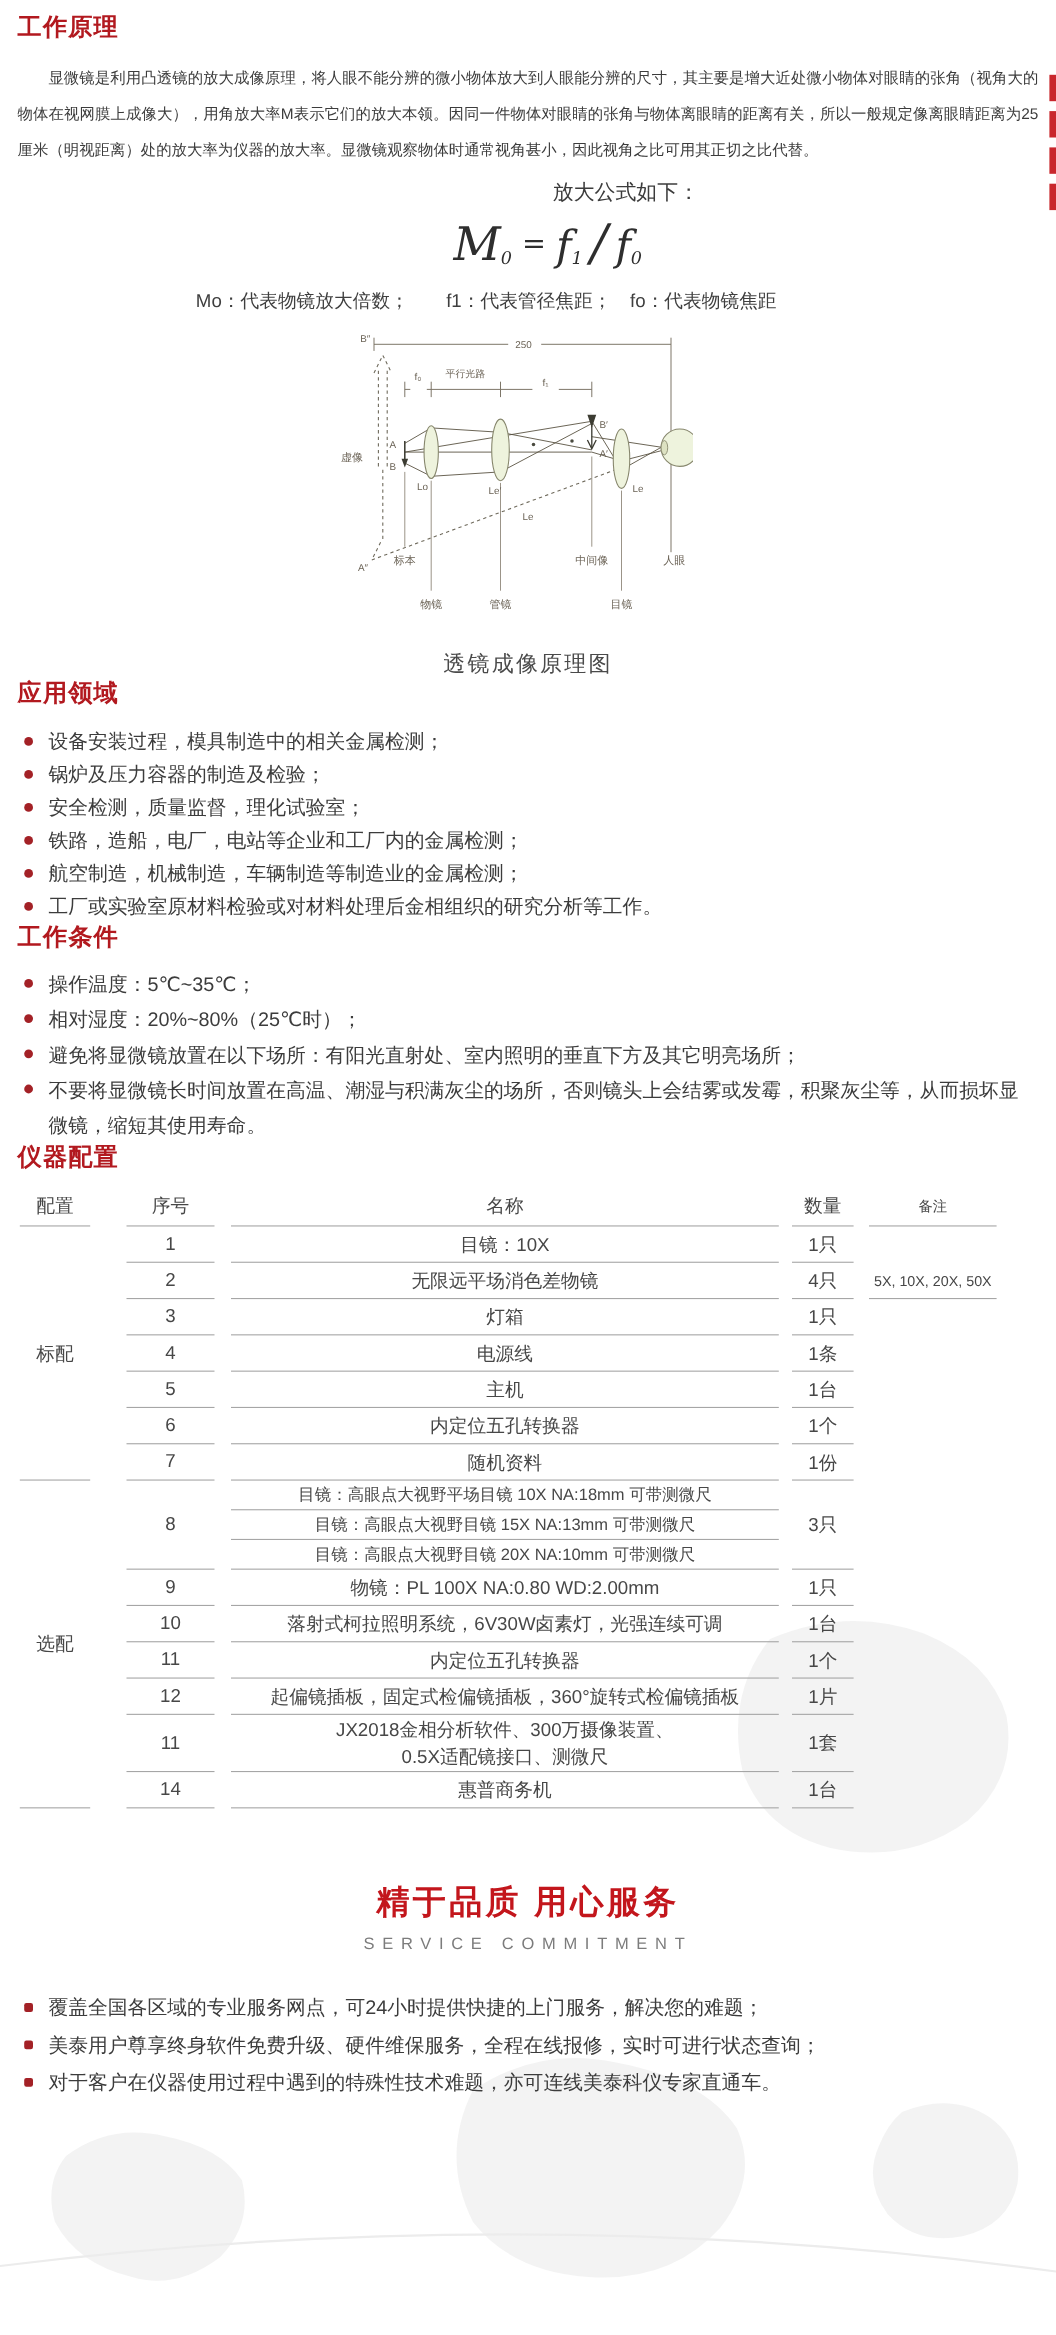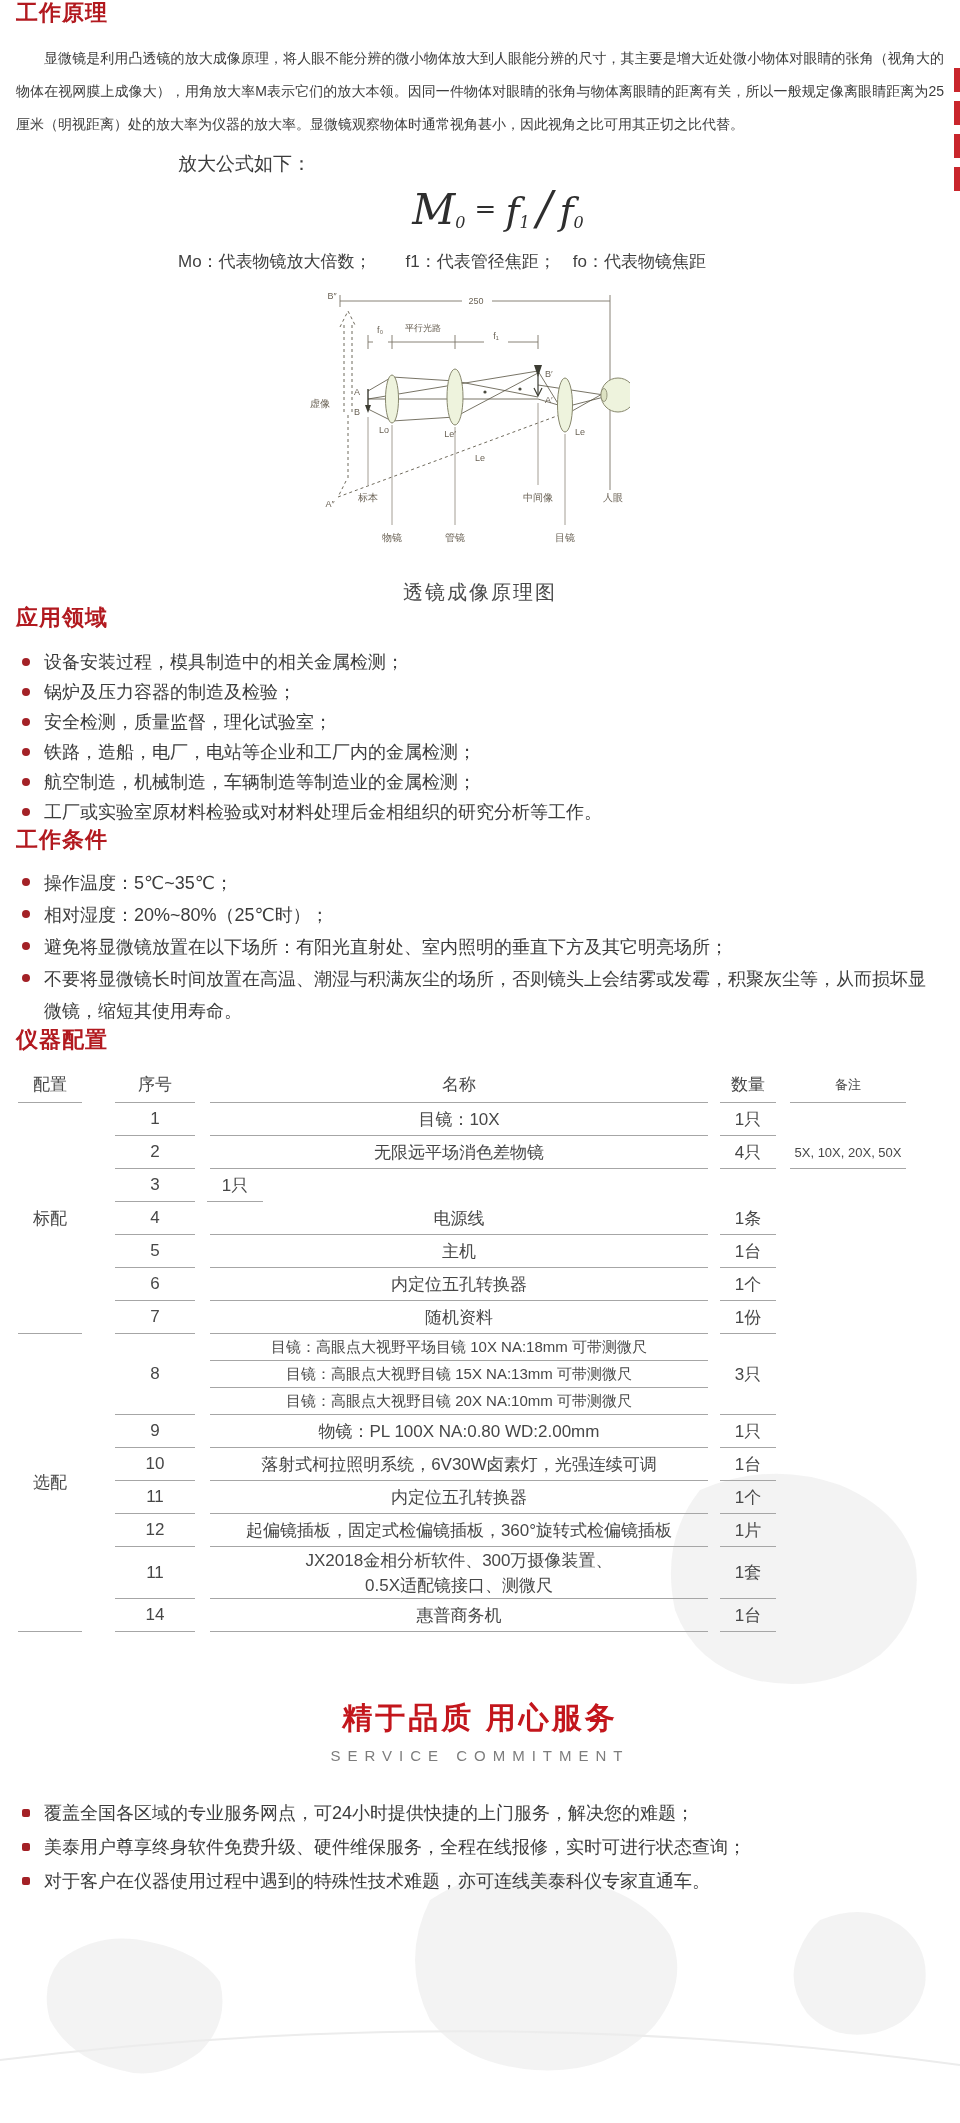--- a/index.html
+++ b/index.html
@@ -1,23 +1,23 @@
 <!DOCTYPE html>
 <html><head>
 <meta charset="utf-8">
 <style>
   html,body{margin:0;padding:0;background:#ffffff;}
   .page{position:relative;width:960px;height:2123px;overflow:hidden;background:#fff;
         font-family:"Liberation Sans","DejaVu Sans",sans-serif;color:#3c3c3c;}
   .wm{position:absolute;left:0;top:1400px;z-index:0;pointer-events:none;}
   .content{position:relative;z-index:1;}
   h2.sec{margin:0 0 0 16px;font-size:22px;line-height:26px;font-weight:700;color:#b2191f;letter-spacing:1px;}
-  .h-principle{}
+  .h-principle{padding-top:12px;}
   .para{margin:16px 16px 0 16px;font-size:14px;line-height:33px;text-align:justify;text-indent:2em;color:#3c3c3c;}
-  .f-intro{margin:10px 0 0 178px;font-size:19px;line-height:26px;color:#3c3c3c;}
+  .f-intro{margin:10px 0 0 178px;font-size:19px;line-height:26px;color:#3c3c3c;text-align:center;}
   .formula{margin:4px 0 0 0;height:56px;text-align:center;padding-left:36px;
            font-family:"DejaVu Serif","Liberation Serif",serif;font-style:italic;color:#2e2e2e;}
   .formula .big{font-size:42px;}
   .formula .f{font-size:38px;}
   .formula sub{font-size:16px;font-style:italic;}
   .formula .eq{font-size:26px;font-style:normal;padding:0 4px;position:relative;top:-6px;}
   .formula .sl{font-size:46px;font-weight:300;padding:0 2px;}
   .f-legend{margin:14px 0 0 178px;font-size:17px;line-height:22px;color:#3f3f3f;}
   .diagram{margin:12px 0 0 280px;width:350px;height:290px;}
   .diagram svg{display:block;}
@@ -269,20 +269,21 @@
                 <div class="cell c-remark"></div>
               </div>
               <div class="trow">
                 <div class="cell c-no">2</div>
                 <div class="cell c-name">无限远平场消色差物镜</div>
                 <div class="cell c-qty">4只</div>
                 <div class="cell c-remark filled">5X, 10X, 20X, 50X</div>
               </div>
               <div class="trow">
                 <div class="cell c-no">3</div>
+                <div class="cell c-name">灯箱</div>
                 <div class="cell c-qty">1只</div>
                 <div class="cell c-remark"></div>
               </div>
               <div class="trow">
                 <div class="cell c-no">4</div>
                 <div class="cell c-name">电源线</div>
                 <div class="cell c-qty">1条</div>
                 <div class="cell c-remark"></div>
               </div>
               <div class="trow">

